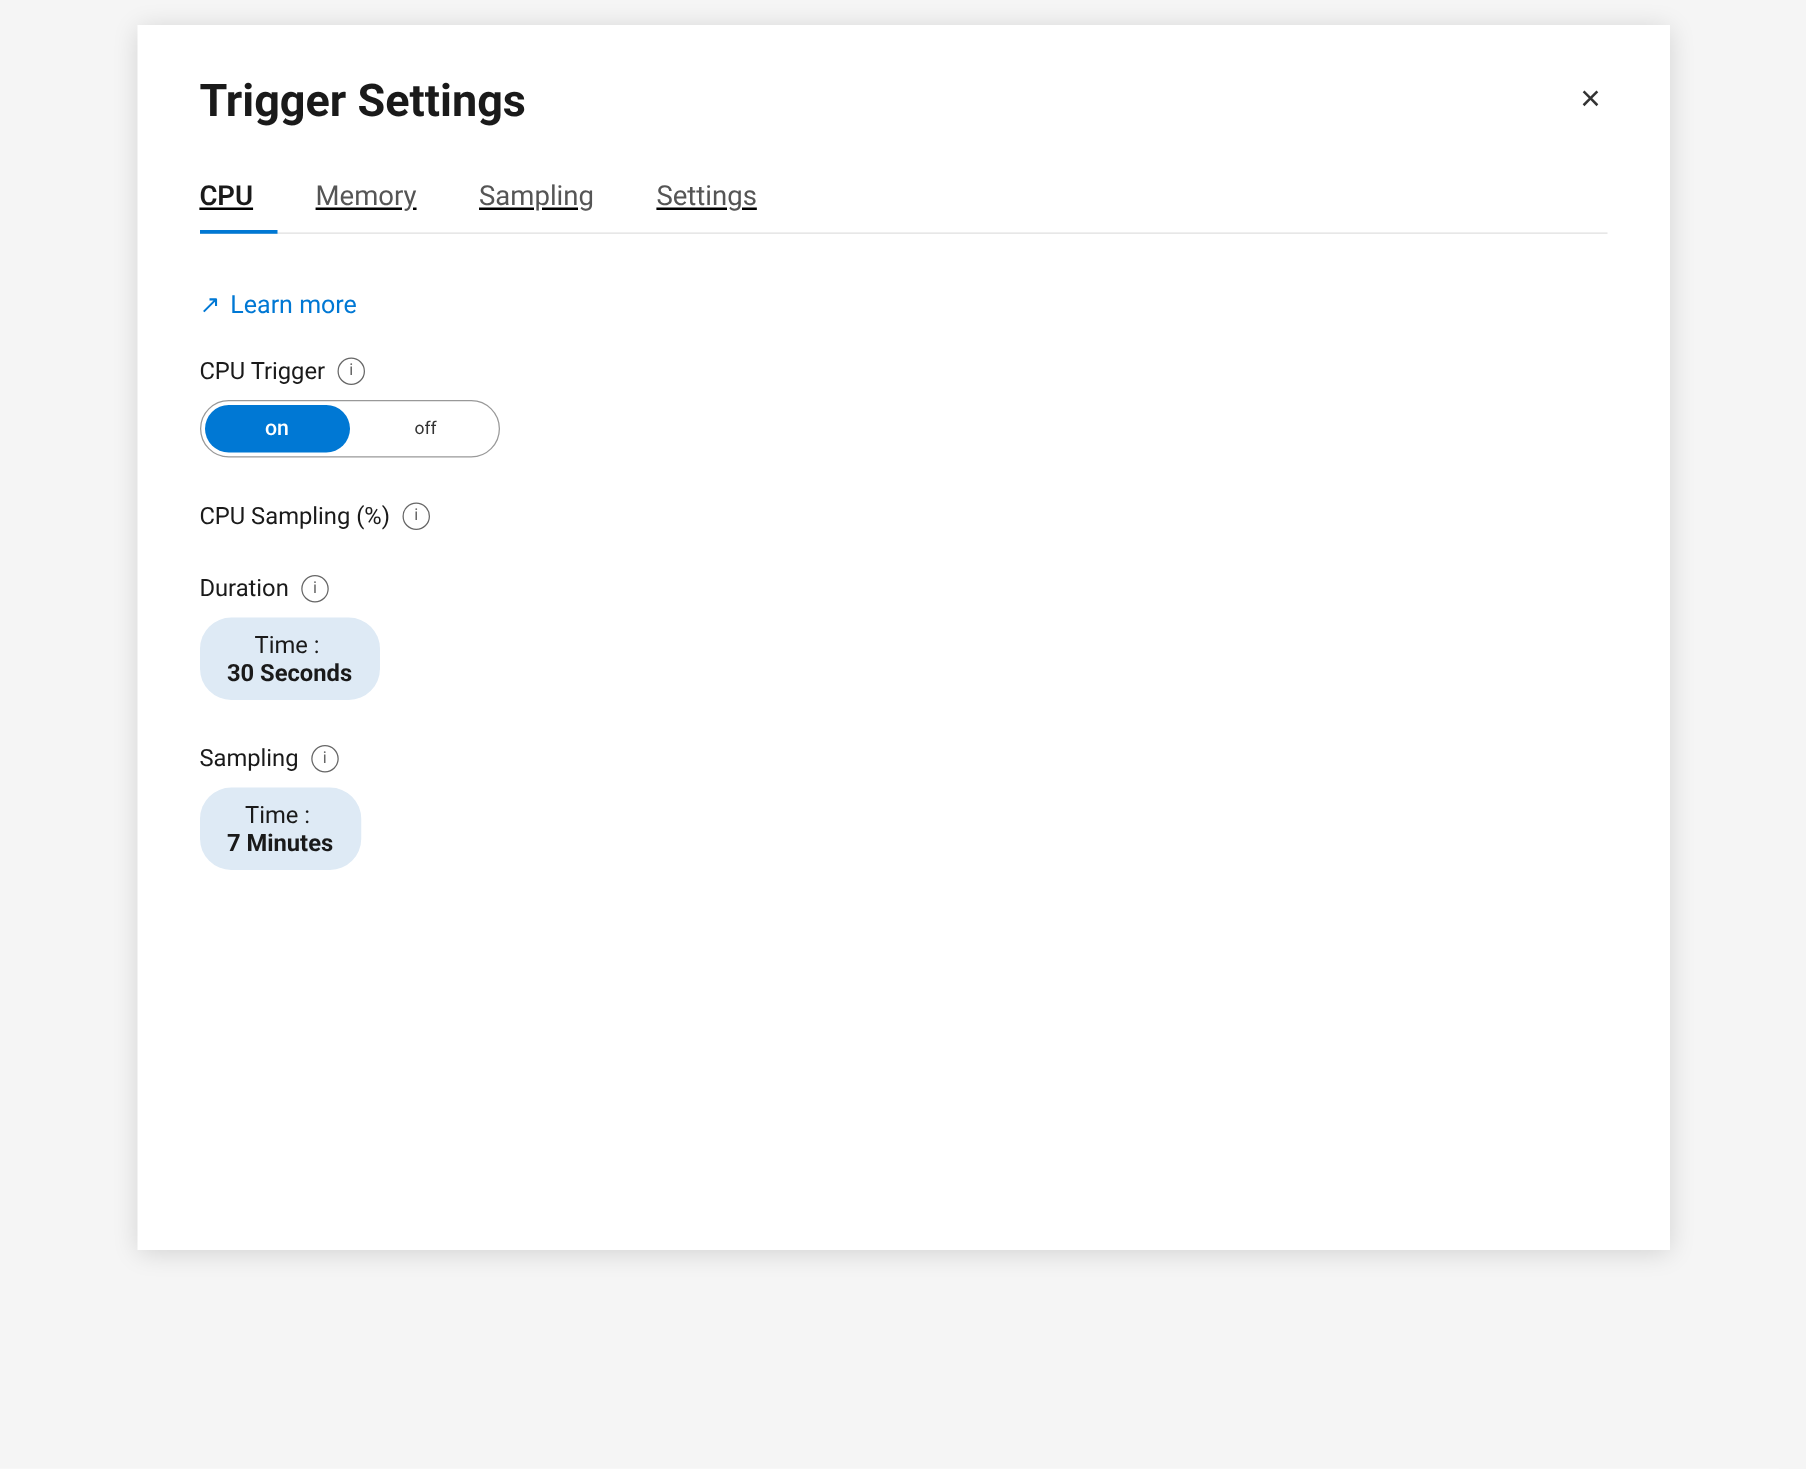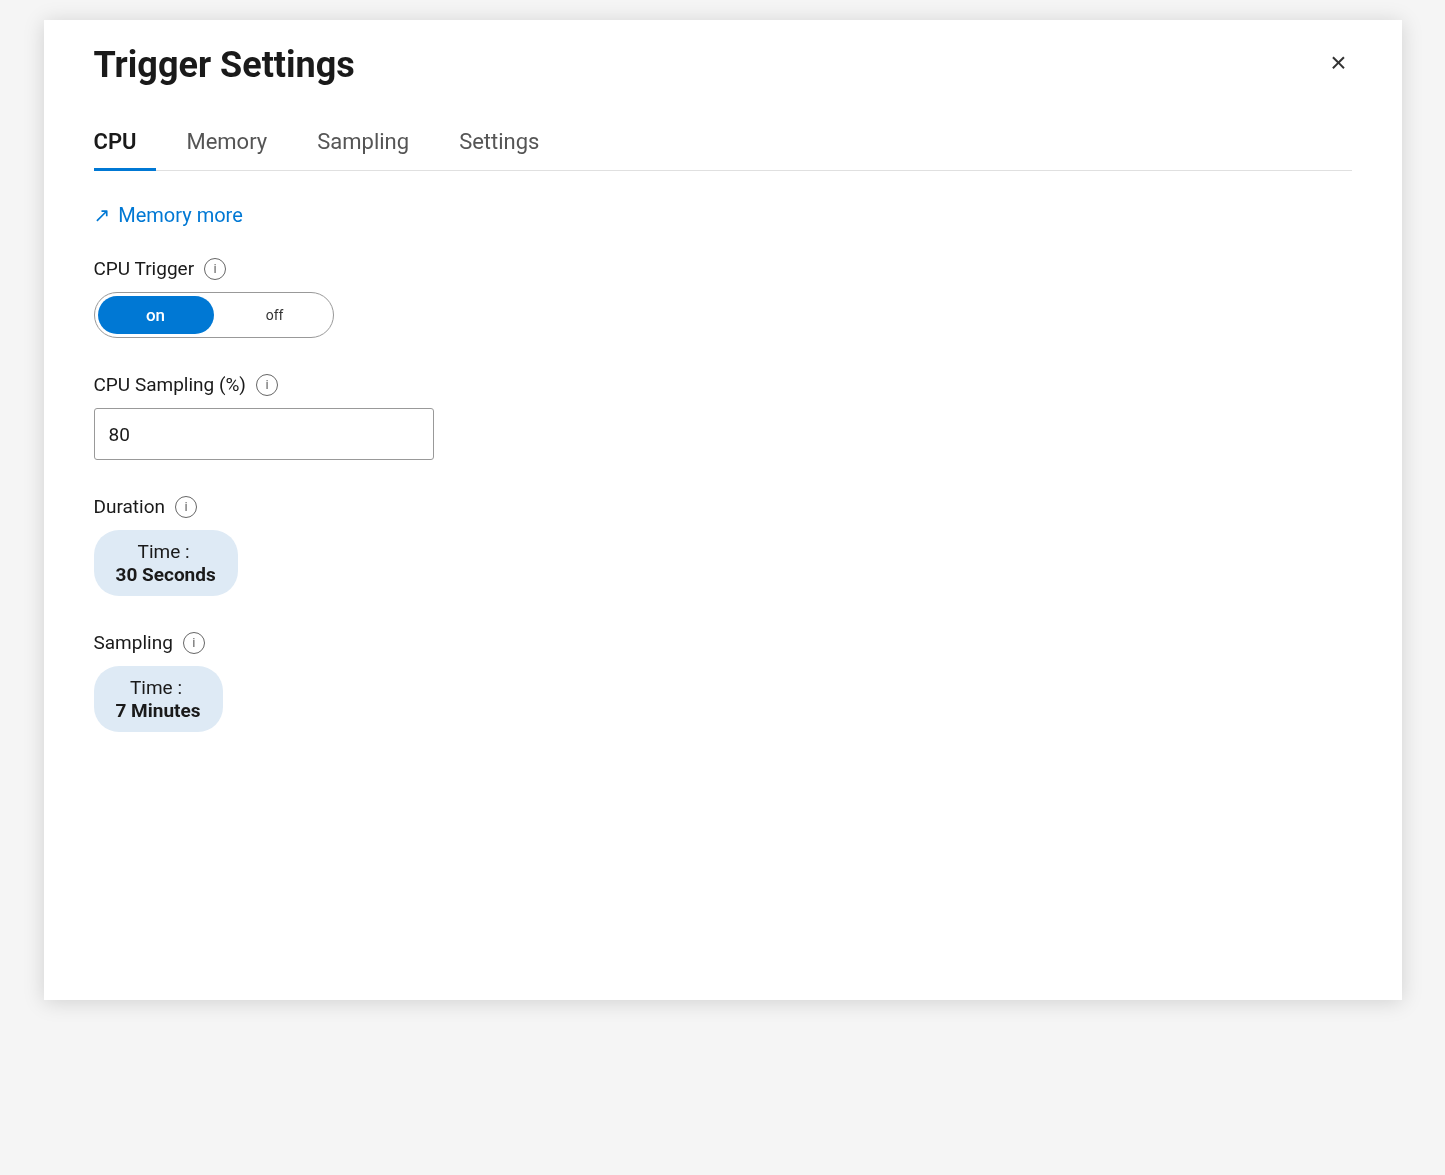--- a/index.html
+++ b/index.html
@@ -13,24 +13,24 @@
       background: #f5f5f5;
       display: flex;
       justify-content: center;
       align-items: flex-start;
       min-height: 100vh;
       padding: 20px;
     }
 
     .dialog {
       background: #ffffff;
-      width: 1358px;
+      width: 1226px;
       min-height: 980px;
       position: relative;
-      padding: 24px 50px 50px 50px;
+      padding: 40px 50px 50px 50px;
       box-shadow: 0 2px 20px rgba(0,0,0,0.15);
     }
 
     .dialog-header {
       display: flex;
       justify-content: space-between;
       align-items: flex-start;
       margin-bottom: 30px;
     }
 
@@ -51,21 +51,22 @@
       line-height: 1;
       display: flex;
       align-items: center;
       justify-content: center;
     }
 
     .tabs {
       display: flex;
       gap: 0;
       border-bottom: 1px solid #e0e0e0;
-      margin-bottom: 32px;
+      margin-bottom: 44px;
+      text-decoration: underline;
     }
 
     .tab {
       padding: 12px 20px 14px 0;
       margin-right: 30px;
       font-size: 22px;
       color: #555;
       cursor: pointer;
       border-bottom: 3px solid transparent;
       margin-bottom: -1px;
@@ -212,40 +213,39 @@
 
   <div class="tabs">
     <button class="tab active">CPU</button>
     <button class="tab">Memory</button>
     <button class="tab">Sampling</button>
     <button class="tab">Settings</button>
   </div>
 
   <a class="learn-more-link" href="#">
     <span class="external-link-icon">↗</span>
-    <span>Memory more</span>
+    <span>Learn more</span>
   </a>
 
   <div class="section">
     <div class="field-label">
       <span>CPU Trigger</span>
       <span class="info-icon">i</span>
     </div>
     <div class="toggle-container">
       <div class="toggle-on">on</div>
       <div class="toggle-off">off</div>
     </div>
   </div>
 
   <div class="section">
     <div class="field-label">
       <span>CPU Sampling (%)</span>
       <span class="info-icon">i</span>
     </div>
-    <input class="text-input" type="text" value="80" style="">
   </div>
 
   <div class="section">
     <div class="field-label">
       <span>Duration</span>
       <span class="info-icon">i</span>
     </div>
     <div class="time-badge">
       <span class="time-label">Time : </span>
       <span class="time-value">30 Seconds</span>

